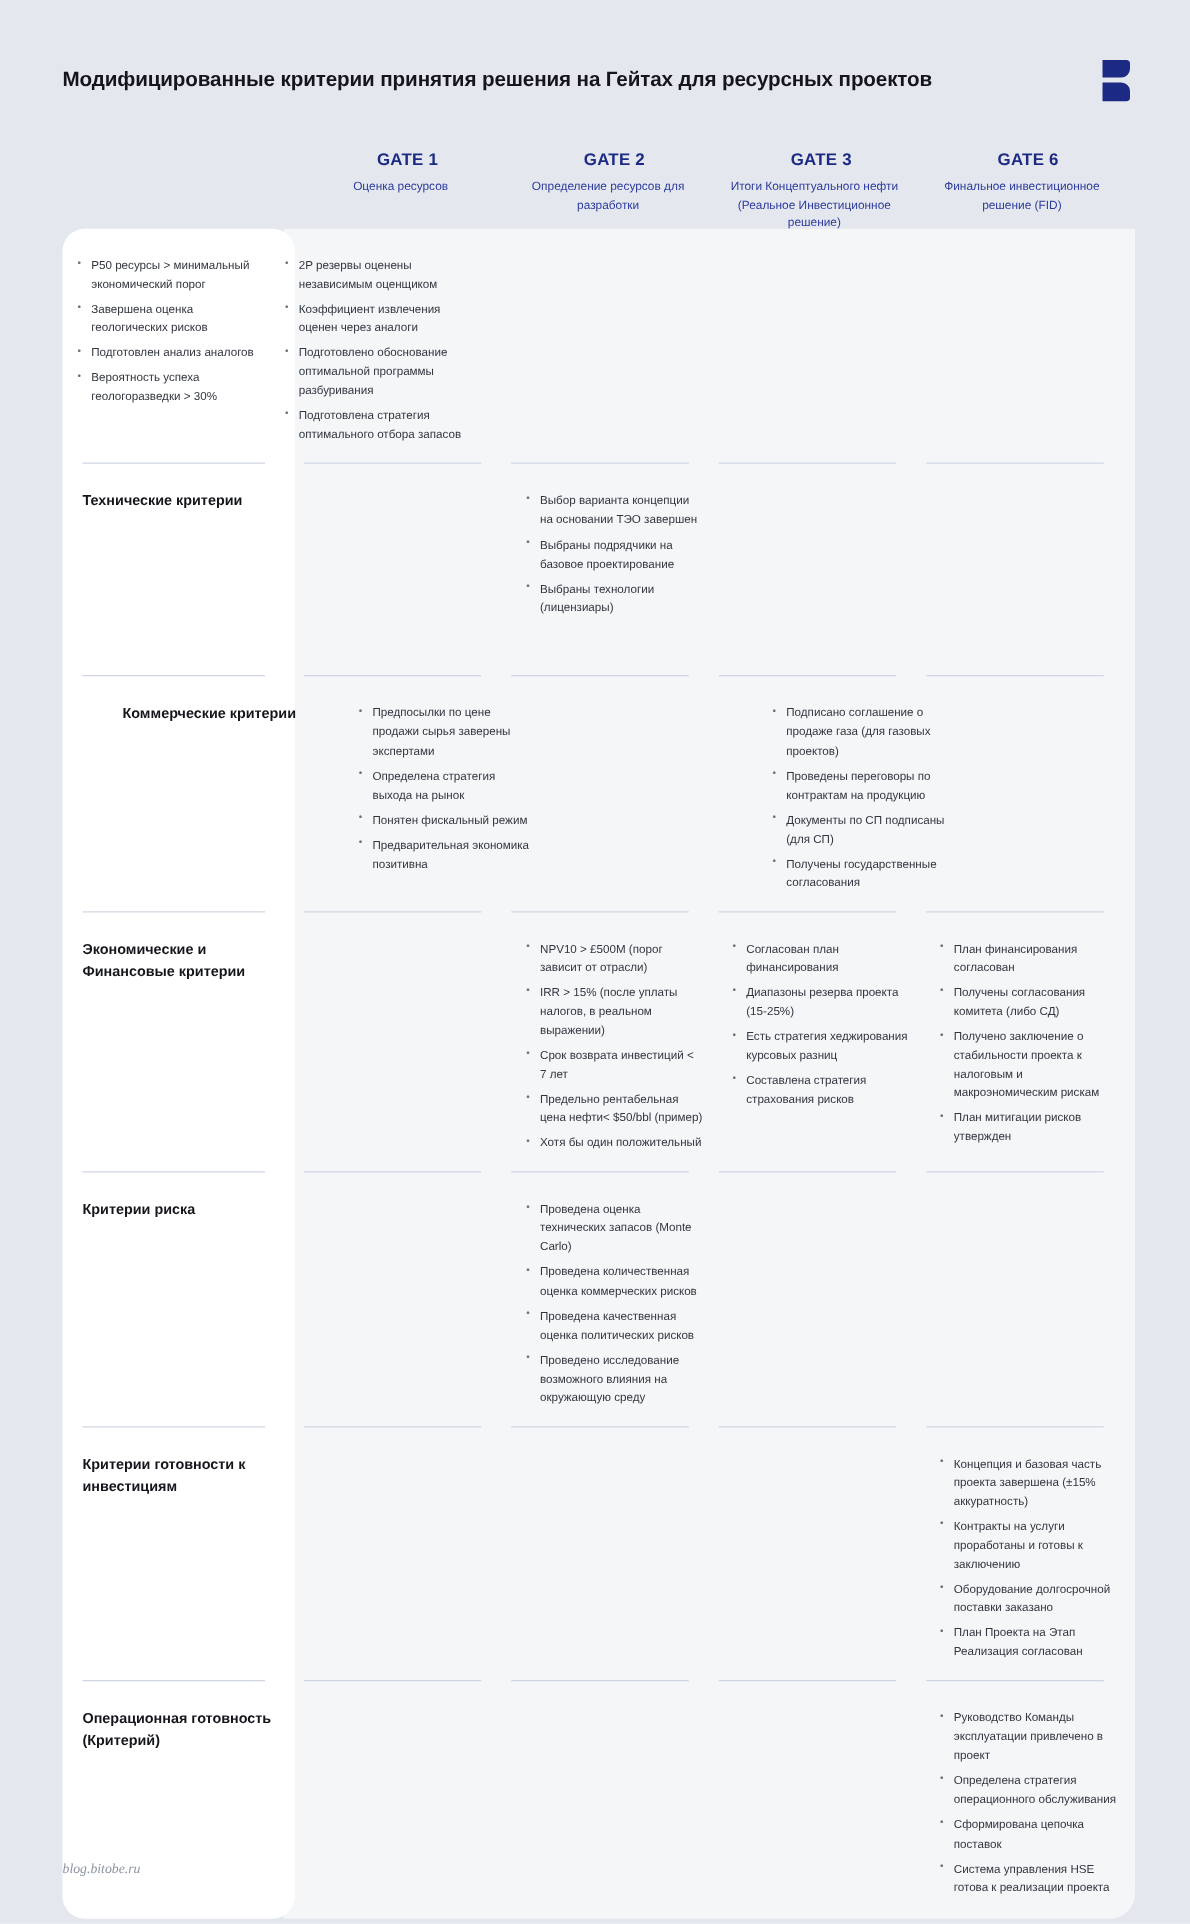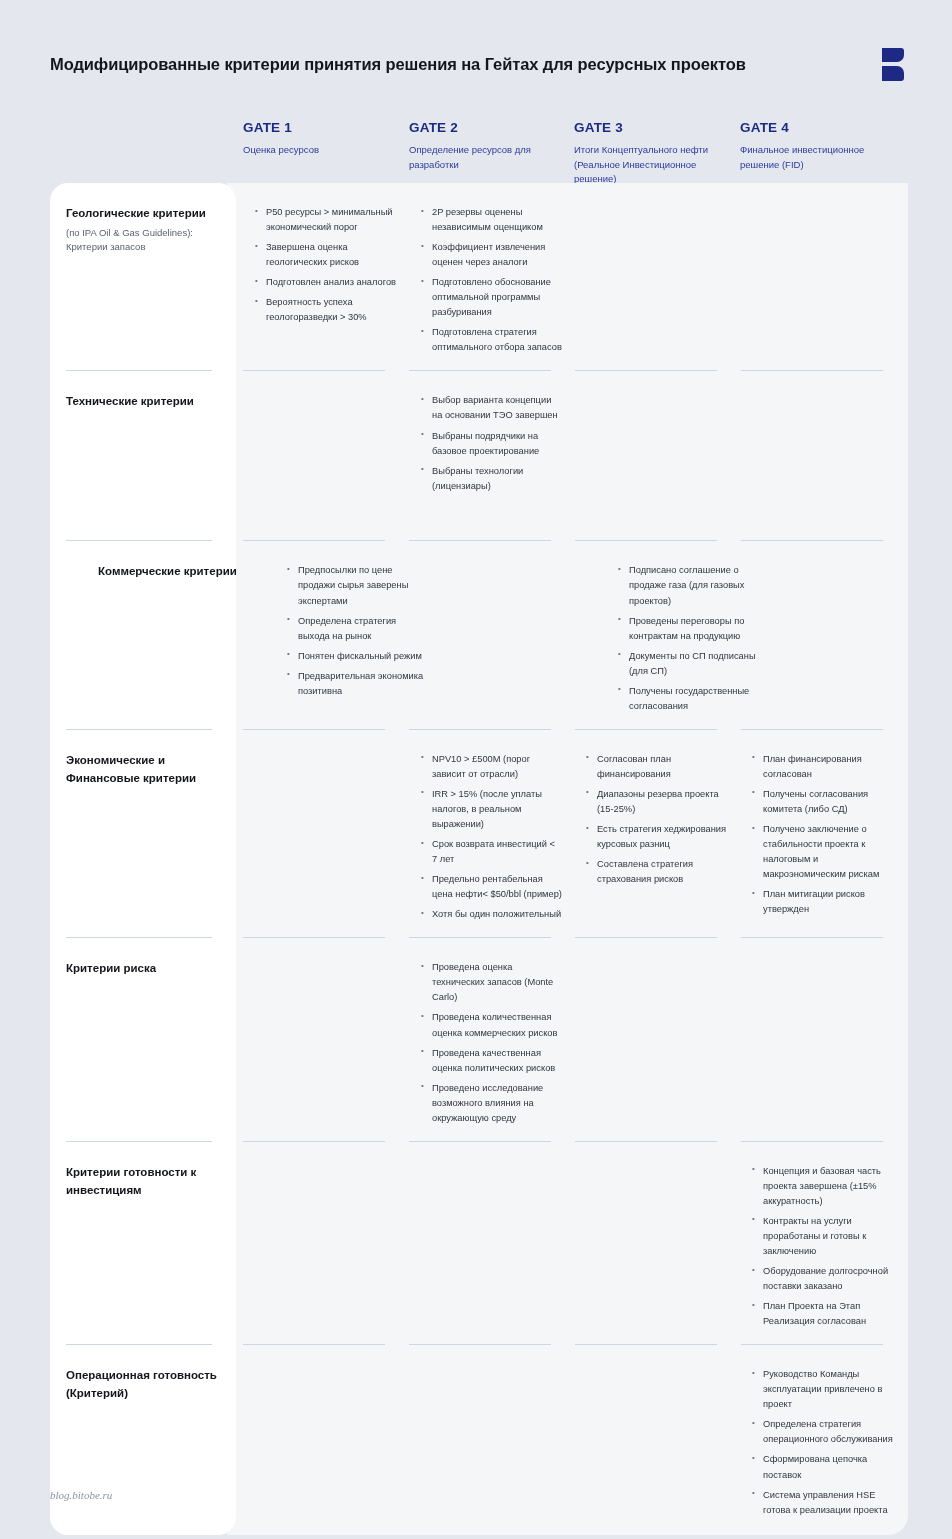--- a/index.html
+++ b/index.html
@@ -61,20 +61,21 @@
     border-bottom-right-radius: 3px;
   }
 
   
   .gates {
     position: absolute;
     top: 120px;
     left: 243px;
     right: 44px;
     display: flex;
+    text-align: center;
   }
   .gate {
     width: 165px;
     margin-right: 0;
   }
   .gate:nth-child(1) { width: 166px; }
   .gate:nth-child(2) { width: 165px; }
   .gate:nth-child(3) { width: 166px; }
   .gate:nth-child(4) { width: 165px; }
   .gate-title {
@@ -222,34 +223,30 @@
   </div>
   <div class="gate">
     <div class="gate-title">GATE 2</div>
     <div class="gate-sub">Определение ресурсов для разработки</div>
   </div>
   <div class="gate">
     <div class="gate-title">GATE 3</div>
     <div class="gate-sub">Итоги Концептуального нефти (Реальное Инвестиционное решение)</div>
   </div>
   <div class="gate">
-    <div class="gate-title">GATE 4</div>
+    <div class="gate-title">GATE 6</div>
     <div class="gate-sub">Финальное инвестиционное решение (FID)</div>
   </div>
 </div>
 
 <div class="matrix">
   <div class="panel-bg"></div>
   <div class="left-card"></div>
   <div class="rows" id="rows-host">
       <div class="row" style="min-height: 170px;">
-        <div class="row-label">
-          <div class="row-title">Геологические критерии</div>
-          <div class="row-note">(по IPA Oil &amp; Gas Guidelines): Критерии запасов</div>
-        </div>
         <div class="cell">
           <ul class="bullets">
             <li>P50 ресурсы  &gt; минимальный экономический порог</li>
             <li>Завершена оценка геологических рисков</li>
             <li>Подготовлен анализ аналогов</li>
             <li>Вероятность успеха геологоразведки &gt; 30%</li>
           </ul>
         </div>
         <div class="cell">
           <ul class="bullets">

